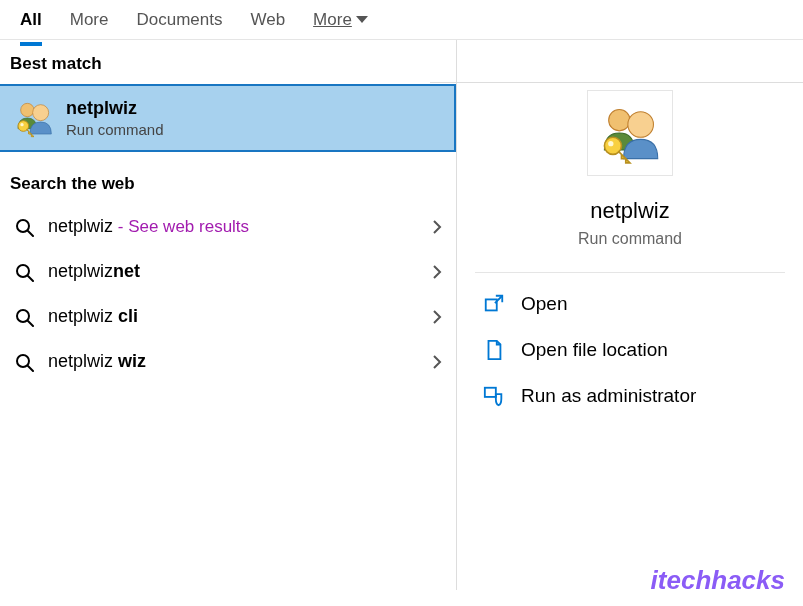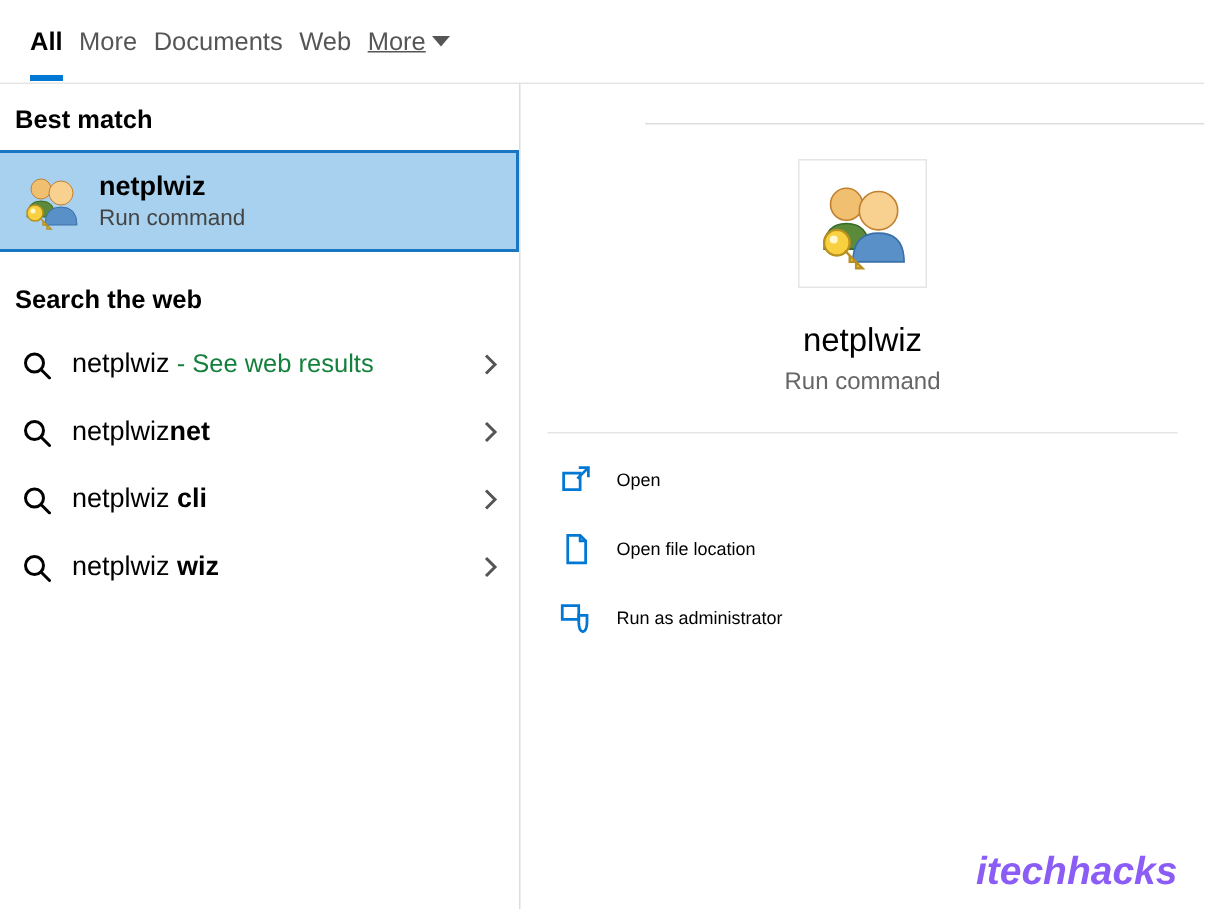--- a/index.html
+++ b/index.html
@@ -8,23 +8,23 @@
     width: 803px;
     height: 606px;
     background: #fff;
     color: #000;
     position: relative;
     overflow: hidden;
   }
   .tabs {
     display: flex;
     align-items: center;
-    gap: 11px;
+    gap: 28px;
     padding: 14px 20px 0 20px;
-    height: 56px;
+    height: 40px;
     border-bottom: 1px solid #e5e5e5;
   }
   .tab {
     font-size: 17px;
     color: #555;
     padding-bottom: 14px;
     cursor: pointer;
     position: relative;
   }
   .tab.active {
@@ -35,21 +35,21 @@
     content: "";
     position: absolute;
     left: 0; right: 0; bottom: -2px;
     height: 4px;
     background: #0078d4;
   }
   .more-wrap { display: flex; align-items: center; gap: 4px; text-decoration: underline; }
   .down-caret { width:0;height:0;border-left:6px solid transparent;border-right:6px solid transparent;border-top:7px solid #555; }
   .panels { display: flex; height: calc(100% - 56px); }
   .left {
-    width: 347px;
+    width: 457px;
     border-right: 1px solid #ddd;
   }
   .right-top-rule {
     border-top: 1px solid #ddd;
     position: absolute;
     top: 82px;
     left: 430px;
     right: 0;
   }
   .section-header {
@@ -73,21 +73,21 @@
   .web-item {
     display: flex;
     align-items: center;
     justify-content: space-between;
     padding: 12px 14px;
     cursor: pointer;
   }
   .web-item-left { display: flex; align-items: center; gap: 14px; }
   .search-icon { width: 20px; height: 20px; flex-shrink: 0; }
   .web-text { font-size: 18px; }
-  .web-hint { color: #15803d; font-size: 17px; }
+  .web-hint { color: #a21caf; font-size: 17px; }
   .web-prefix { font-weight: normal; }
   .web-bold { font-weight: bold; }
   .chev { width: 10px; height: 16px; }
   .right {
     flex: 1;
     padding-top: 40px;
     position: relative;
   }
   .detail-top {
     display: flex;
@@ -108,21 +108,21 @@
   }
   .detail-icon-box svg { width: 64px; height: 64px; }
   .detail-title { font-size: 22px; margin-top: 2px; }
   .detail-sub { font-size: 16px; color: #666; margin-top: 6px; }
   .actions { padding: 8px 18px; }
   .action {
     display: flex;
     align-items: center;
     gap: 16px;
     padding: 12px 8px;
-    font-size: 12px;
+    font-size: 19px;
     cursor: pointer;
   }
   .action-icon { width: 22px; height: 22px; color: #0078d4; }
   .watermark {
     position: absolute;
     bottom: 10px;
     right: 18px;
     font-size: 26px;
     font-weight: bold;
     font-style: italic;

